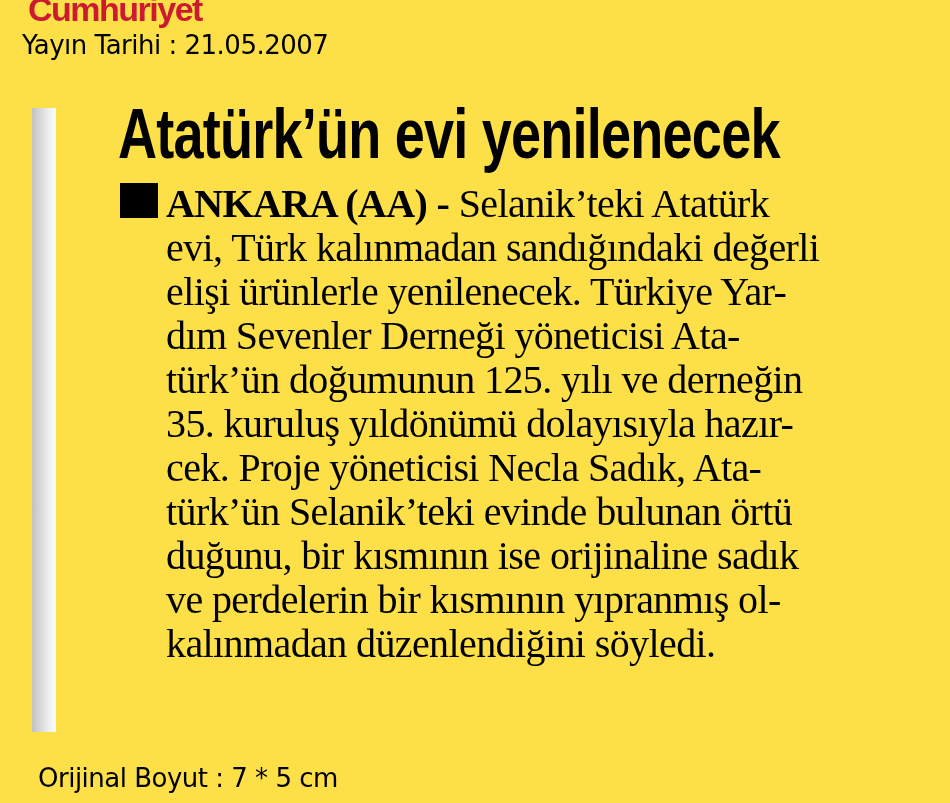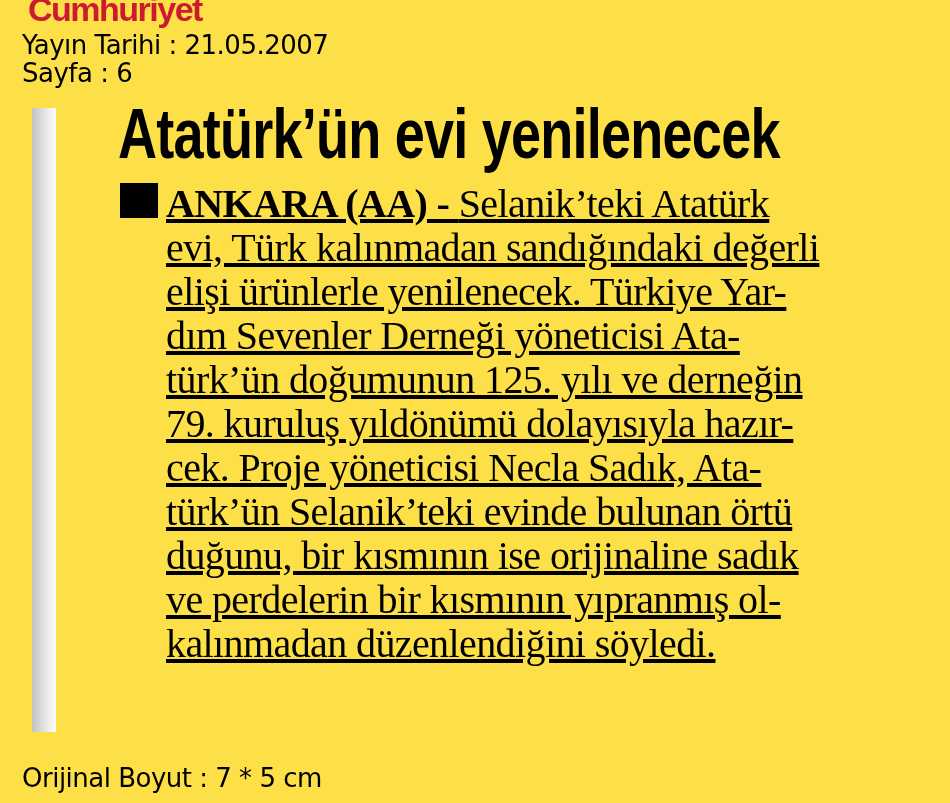--- a/index.html
+++ b/index.html
@@ -45,60 +45,59 @@
     transform-origin:left top;
     letter-spacing:-1px;
   }
   .body-block{
     position:absolute;left:166px;top:182px;
     font-family:"Liberation Serif", serif;
     font-size:40px;line-height:44px;
     letter-spacing:-0.6px;
     white-space:nowrap;
   }
-  .body-line{position:relative;height:44px;text-decoration:underline;}
+  .body-line{position:relative;height:44px;}
   .bullet{
     position:absolute;left:-46px;top:1px;
     width:38px;height:35px;
     background:#000;
     display:inline-block;
   }
   .dateline{font-weight:bold;}
   .footer-label{
-    position:absolute;left:22px;top:763px;
+    position:absolute;left:38px;top:763px;
     font-size:26px;line-height:30px;
     letter-spacing:-0.5px;
     white-space:nowrap;
   }
 </style>
 </head>
 <body>
 
 <div class="page">
 
   <div class="logo">Cumhuriyet</div>
 
   <div class="meta meta-date">Yayın Tarihi : 21.05.2007</div>
 
-  <div class="meta meta-page">Sayfa : 6</div>
 
   <div class="shadow-bar"></div>
 
   <h1 class="headline">Atatürk’ün evi yenilenecek</h1>
 
   <div class="body-block">
     <div class="body-line">
       <span class="bullet"></span>
       <span class="dateline">ANKARA (AA) - </span><span>Selanik’teki Atatürk</span>
     </div>
     <div class="body-line">evi, Türk kalınmadan sandığındaki değerli</div>
     <div class="body-line">elişi ürünlerle yenilenecek. Türkiye Yar-</div>
     <div class="body-line">dım Sevenler Derneği yöneticisi Ata-</div>
     <div class="body-line">türk’ün doğumunun 125. yılı ve derneğin</div>
-    <div class="body-line">79. kuruluş yıldönümü dolayısıyla hazır-</div>
+    <div class="body-line">35. kuruluş yıldönümü dolayısıyla hazır-</div>
     <div class="body-line">cek. Proje yöneticisi Necla Sadık, Ata-</div>
     <div class="body-line">türk’ün Selanik’teki evinde bulunan örtü</div>
     <div class="body-line">duğunu, bir kısmının ise orijinaline sadık</div>
     <div class="body-line">ve perdelerin bir kısmının yıpranmış ol-</div>
     <div class="body-line">kalınmadan düzenlendiğini söyledi.</div>
   </div>
 
   <div class="footer-label">Orijinal Boyut : 7 * 5 cm</div>
 
 </div>

